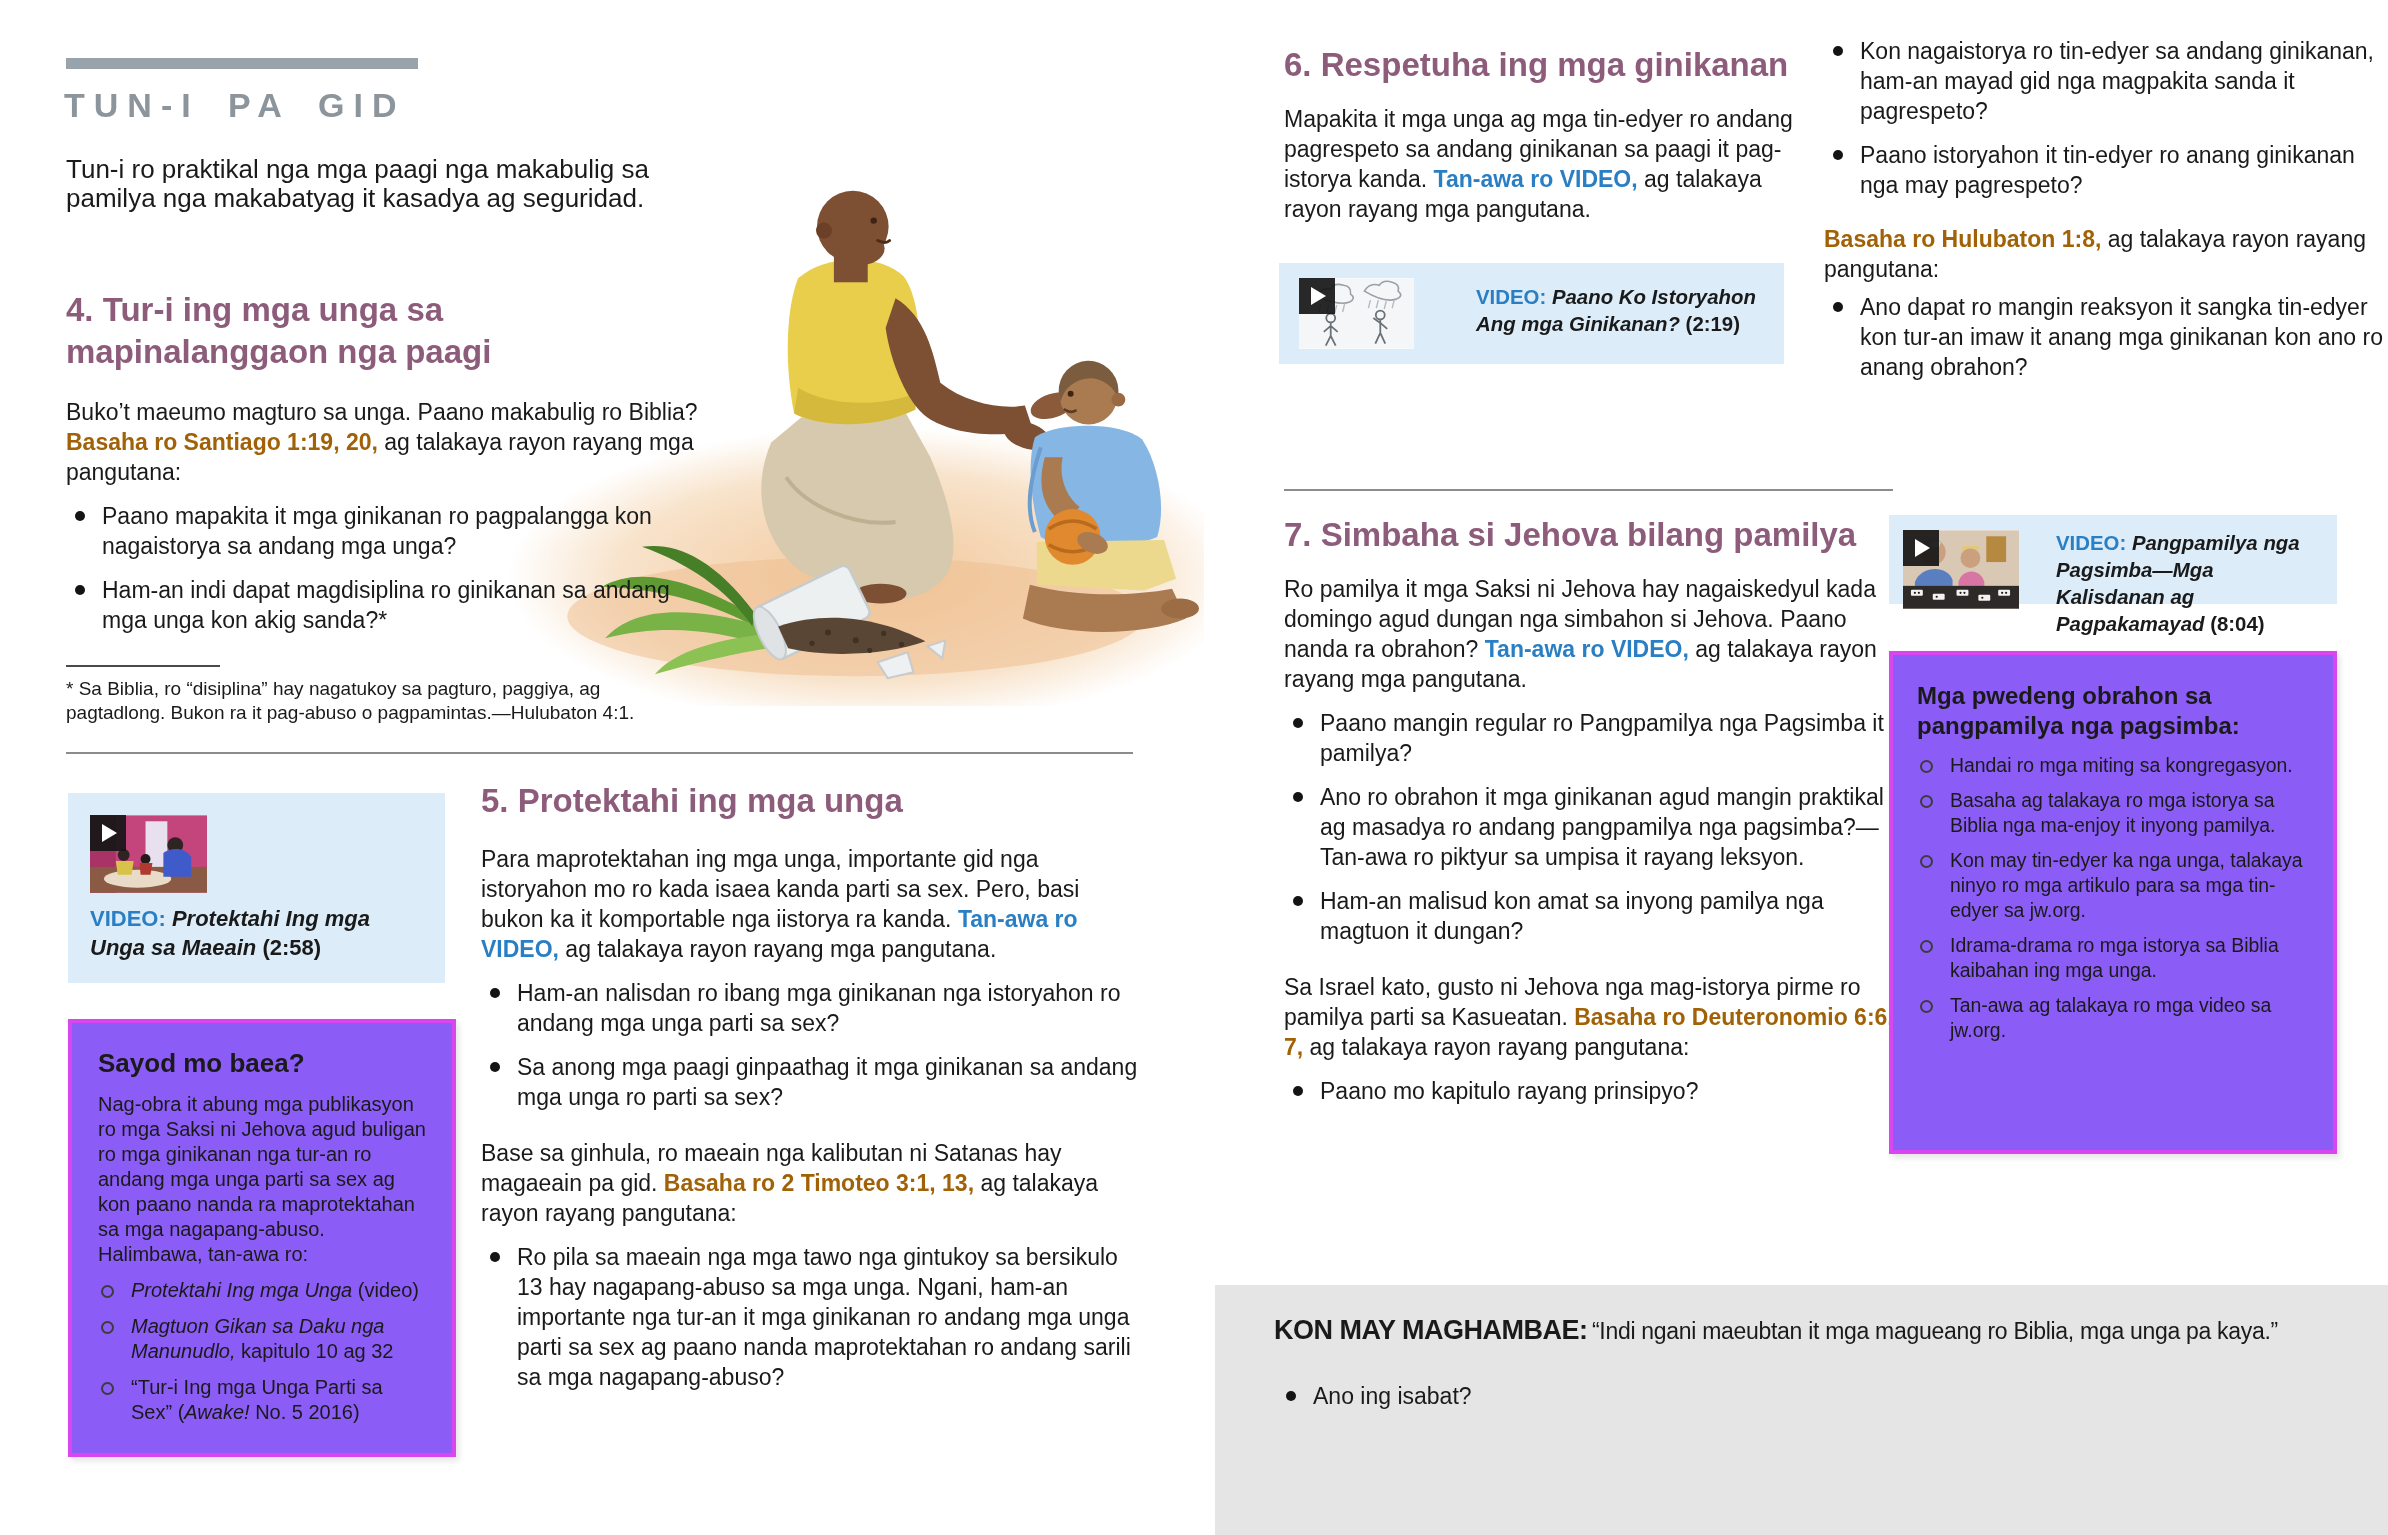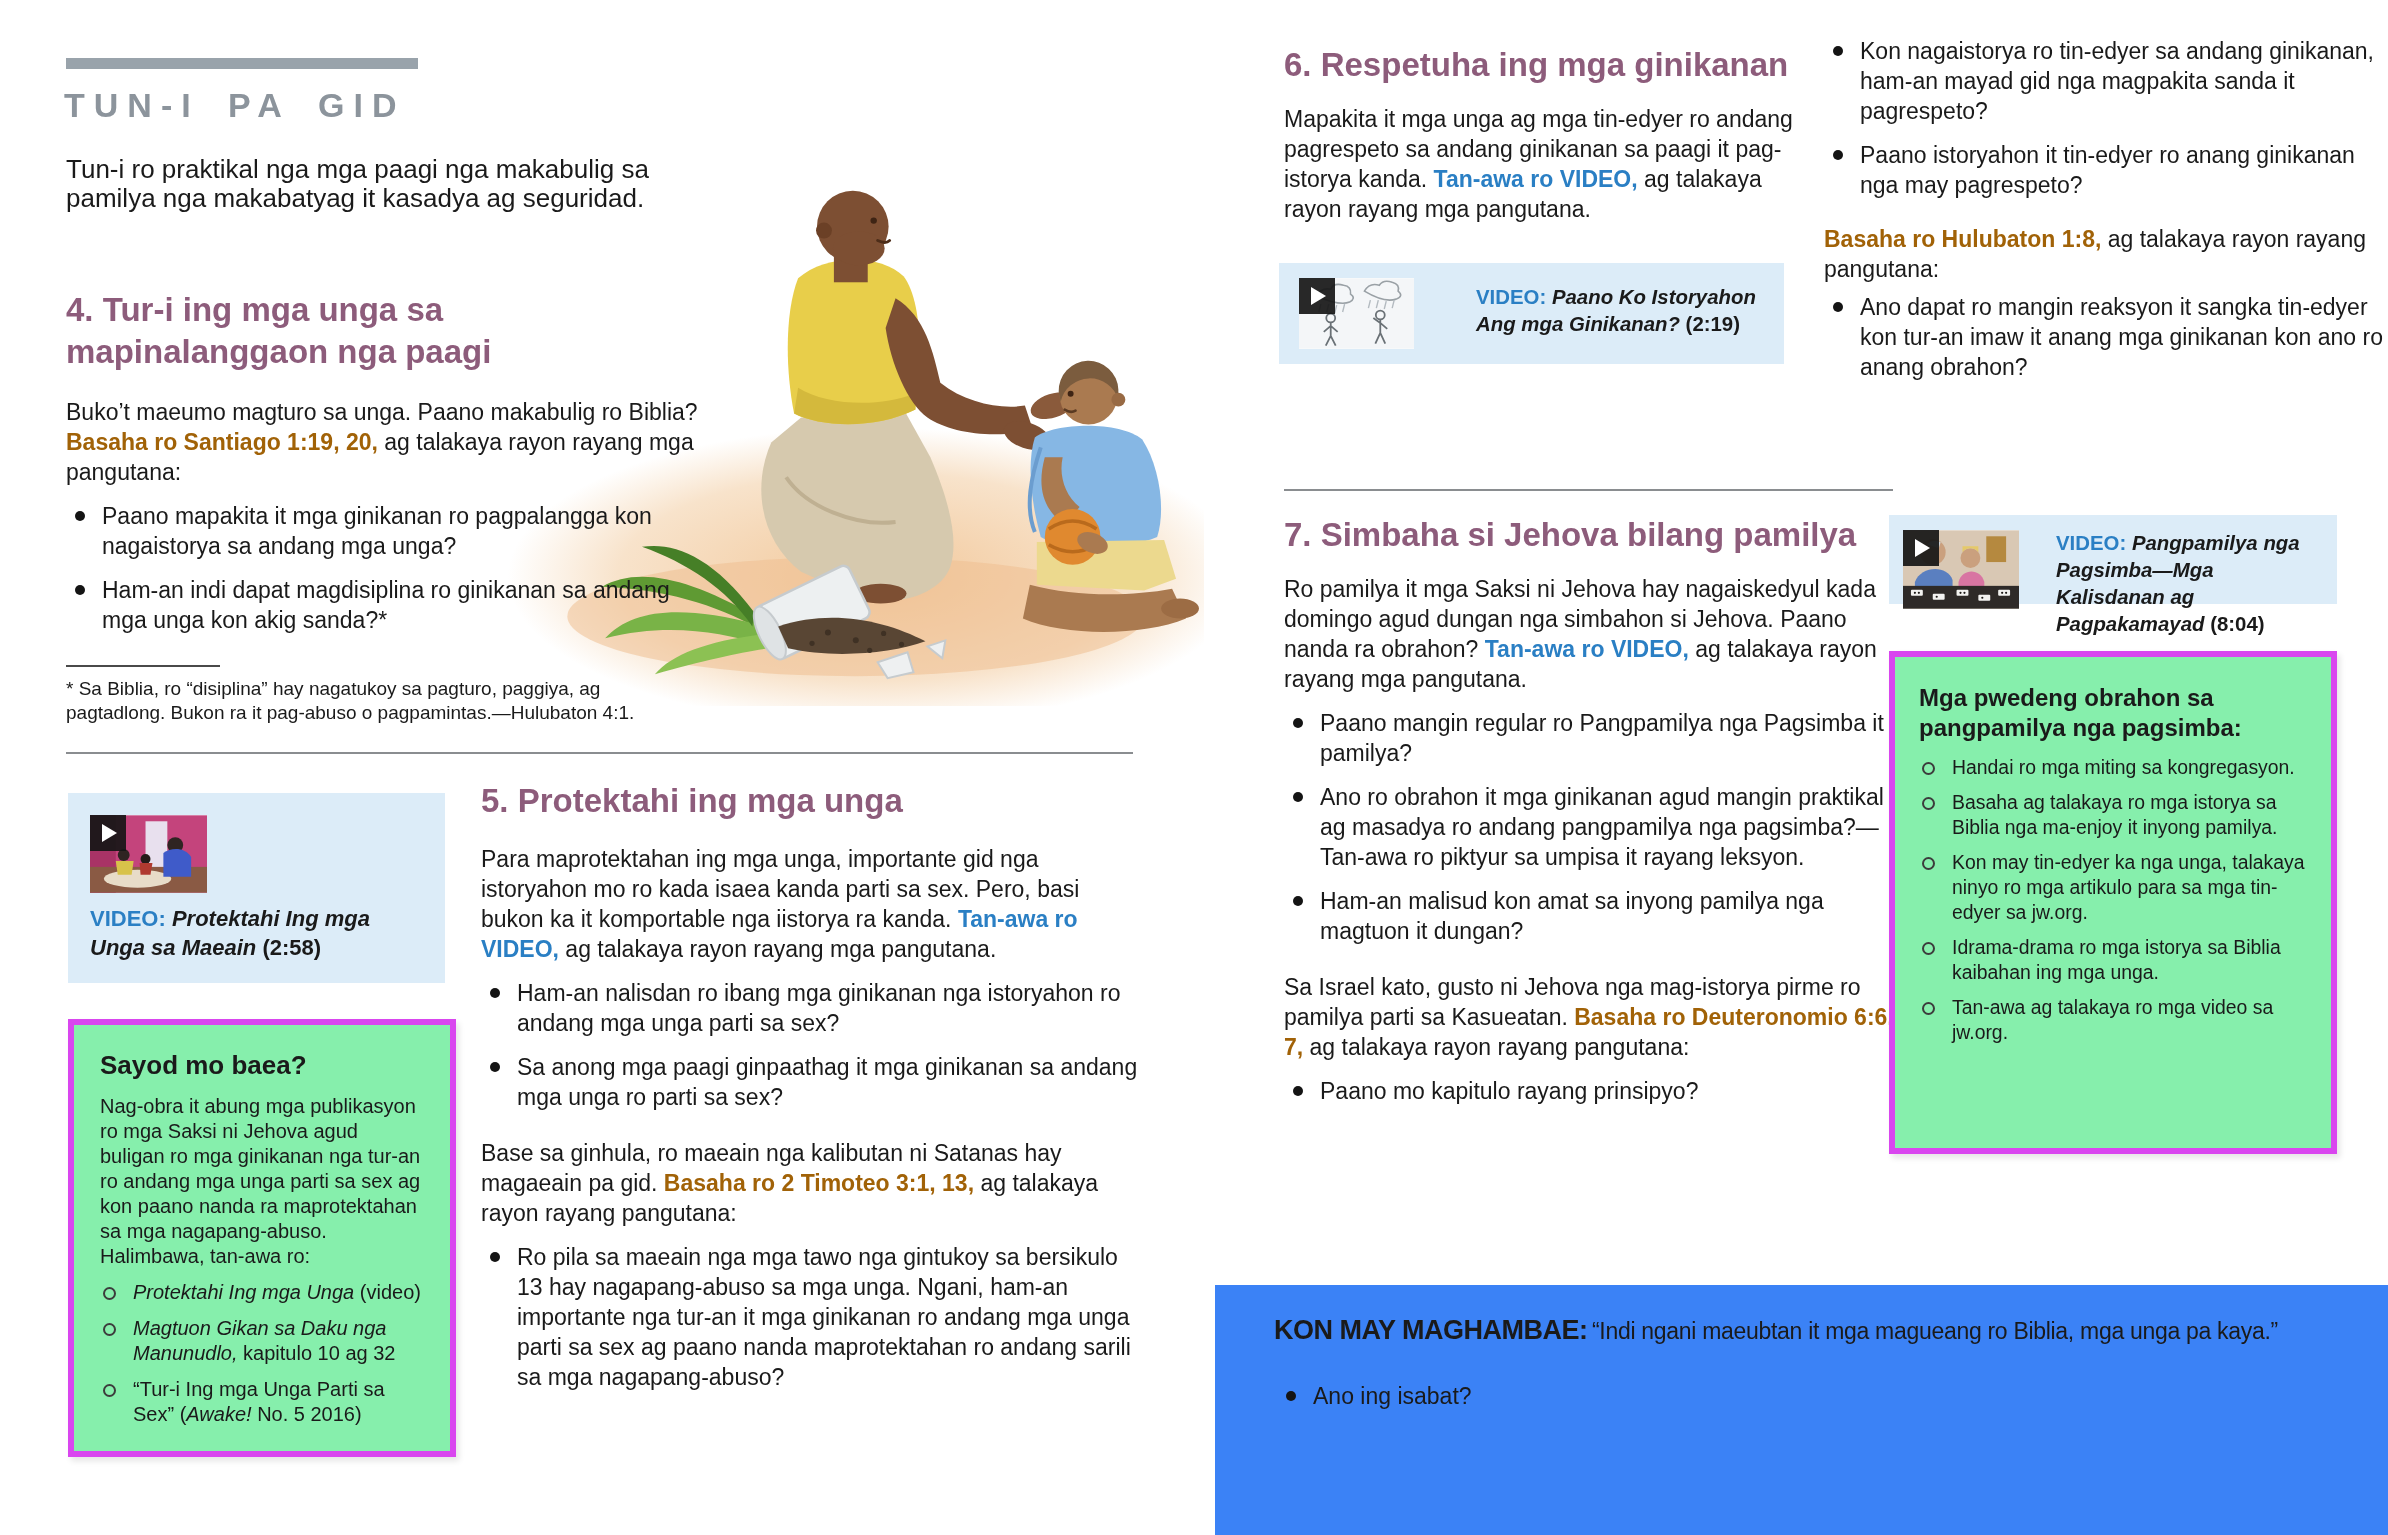--- a/index.html
+++ b/index.html
@@ -50,21 +50,21 @@
 
   .v6 { left:1279px; top:263px; width:505px; height:101px; }
   .v6 .thumb { left:20px; top:15px; width:115px; height:71px; }
   .v6 .vcap { left:197px; top:21px; width:299px; font-size:20.4px; line-height:27px; }
 
   .v7 { left:1889px; top:515px; width:448px; height:89px; }
   .v7 .thumb { left:14px; top:15px; width:116px; height:79px; }
   .v7 .vcap { left:167px; top:15px; width:271px; font-size:20.4px; line-height:27px; }
 
   
-  .gbox { background:#86efac; border:6px solid #d946ef; box-shadow:3px 4px 6px rgba(0,0,0,.10); box-sizing:border-box; }
+  .gbox { background:#8b5cf6; border:4px solid #d946ef; box-shadow:3px 4px 6px rgba(0,0,0,.10); box-sizing:border-box; }
   .sayod { left:68px; top:1019px; width:388px; height:438px; padding:24px 26px; }
   .sayod h3 { font-size:26px; line-height:32px; }
   .gbody { margin-top:13px; font-size:20px; line-height:25px; }
   .olist { margin-top:6px; }
   .o { position:relative; padding-left:33px; margin-top:11px; font-size:20px; line-height:25px; }
   .o::before { content:""; position:absolute; left:3px; top:7px; width:9px; height:9px; border:2px solid #3c3c3c; border-radius:50%; background:transparent; }
   .it { font-style:italic; }
 
   .worship { left:1889px; top:651px; width:448px; height:503px; padding:26px 24px; }
   .worship h3 { font-size:24px; line-height:30px; }
@@ -79,21 +79,21 @@
   .s6 { left:1284px; top:44px; width:509px; }
   .s6 .lead { margin-top:18px; }
   .col6b { left:1824px; top:36px; width:559px; }
   .col6b .b:first-child { margin-top:0; }
   .col6b .p2 { margin-top:24px; }
 
   .s7 { left:1284px; top:514px; width:621px; }
   .s7 .lead { margin-top:18px; }
 
   
-  .objbox { left:1215px; top:1285px; width:1173px; height:251px; background:#3b82f6; }
+  .objbox { left:1215px; top:1285px; width:1173px; height:251px; background:#e5e5e5; }
   .objline { position:absolute; left:59px; top:30px; width:1055px; }
   .objlabel { font-size:27px; font-weight:bold; letter-spacing:-0.5px; }
   .objquote { font-size:23px; letter-spacing:-0.3px; }
   .obj-b { position:absolute; left:62px; top:82px; width:498px; }
 </style>
 </head>
 <body>
 
 <div class="page">
 

